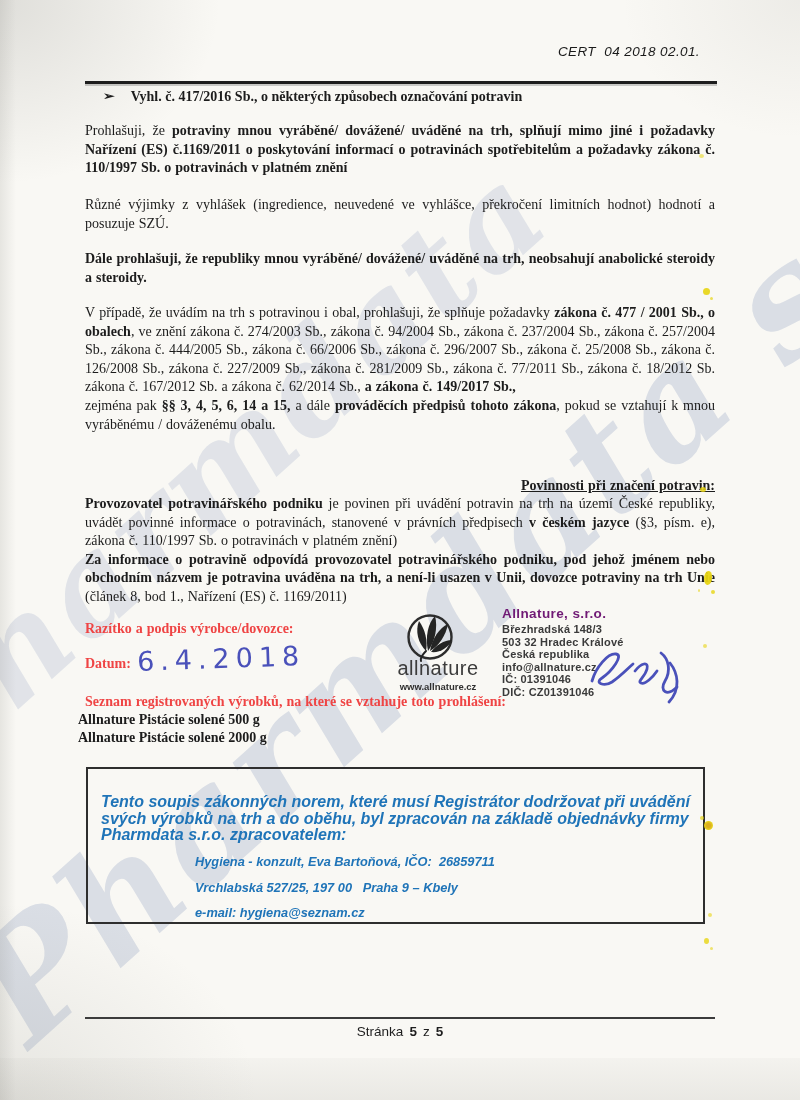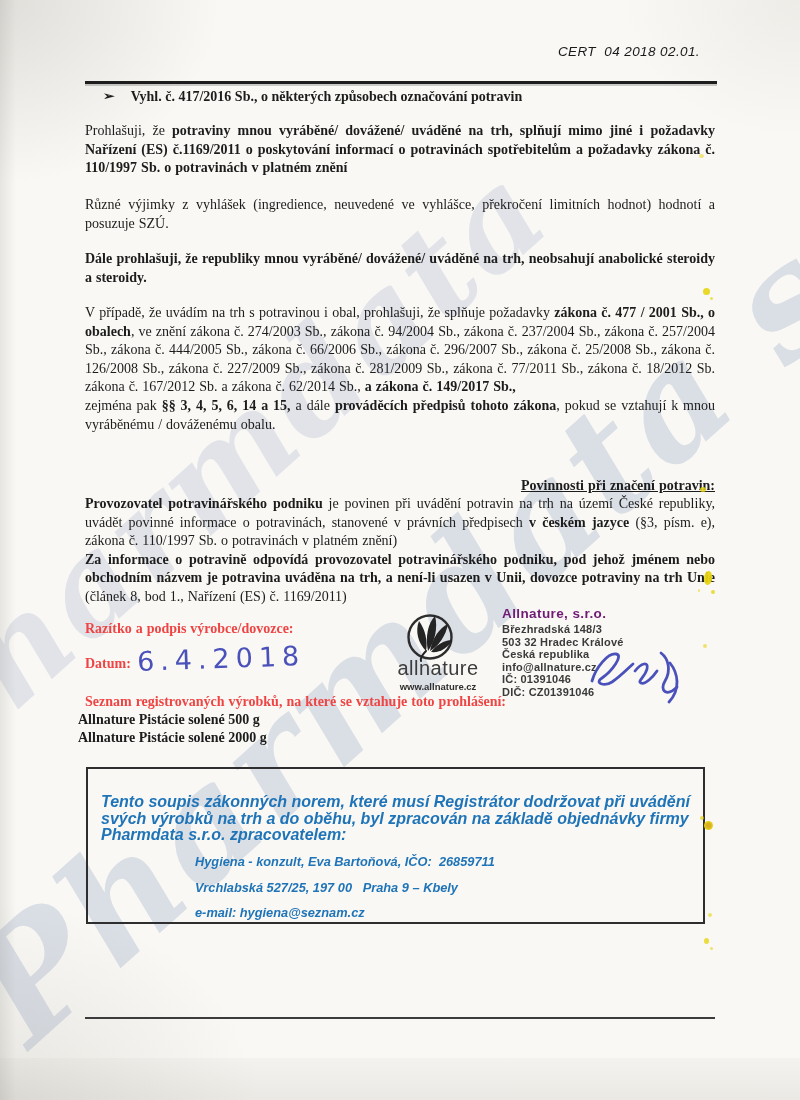--- a/index.html
+++ b/index.html
@@ -130,20 +130,21 @@
     <div class="prodline" style="top:730px">Allnature Pistácie solené 2000 g</div>
 
     <div class="reg-box">
       <div class="reg-intro">Tento soupis zákonných norem, které musí Registrátor dodržovat při uvádění svých výrobků na trh a do oběhu, byl zpracován na základě objednávky firmy Pharmdata s.r.o. zpracovatelem:</div>
       <div class="reg-line">Hygiena - konzult, Eva Bartoňová, IČO:  26859711</div>
       <div class="reg-line">Vrchlabská 527/25, 197 00   Praha 9 – Kbely</div>
       <div class="reg-line">e-mail: hygiena@seznam.cz</div>
     </div>
 
     <div class="footer-rule"></div>
+    <div class="footer"><span style="margin: 0px 3px;">Stránka</span><b style="margin: 0px 3px;">5</b><span style="margin: 0px 3px;">z</span><b style="margin: 0px 3px;">5</b></div>
   </div>
 
   <i class="spot" style="left:699px;top:154px;width:5px;height:4px;opacity:.55"></i>
   <i class="spot" style="left:703px;top:288px;width:7px;height:7px;opacity:.9"></i>
   <i class="spot" style="left:710px;top:297px;width:3px;height:3px;opacity:.7"></i>
   <i class="spot" style="left:700px;top:487px;width:6px;height:5px;opacity:.85"></i>
   <i class="spot" style="left:704px;top:571px;width:8px;height:14px;border-radius:60% 40% 55% 45%;opacity:.95"></i>
   <i class="spot" style="left:711px;top:590px;width:4px;height:4px;opacity:.8"></i>
   <i class="spot" style="left:698px;top:589px;width:2px;height:3px;opacity:.6"></i>
   <i class="spot" style="left:703px;top:644px;width:4px;height:4px;opacity:.6"></i>

